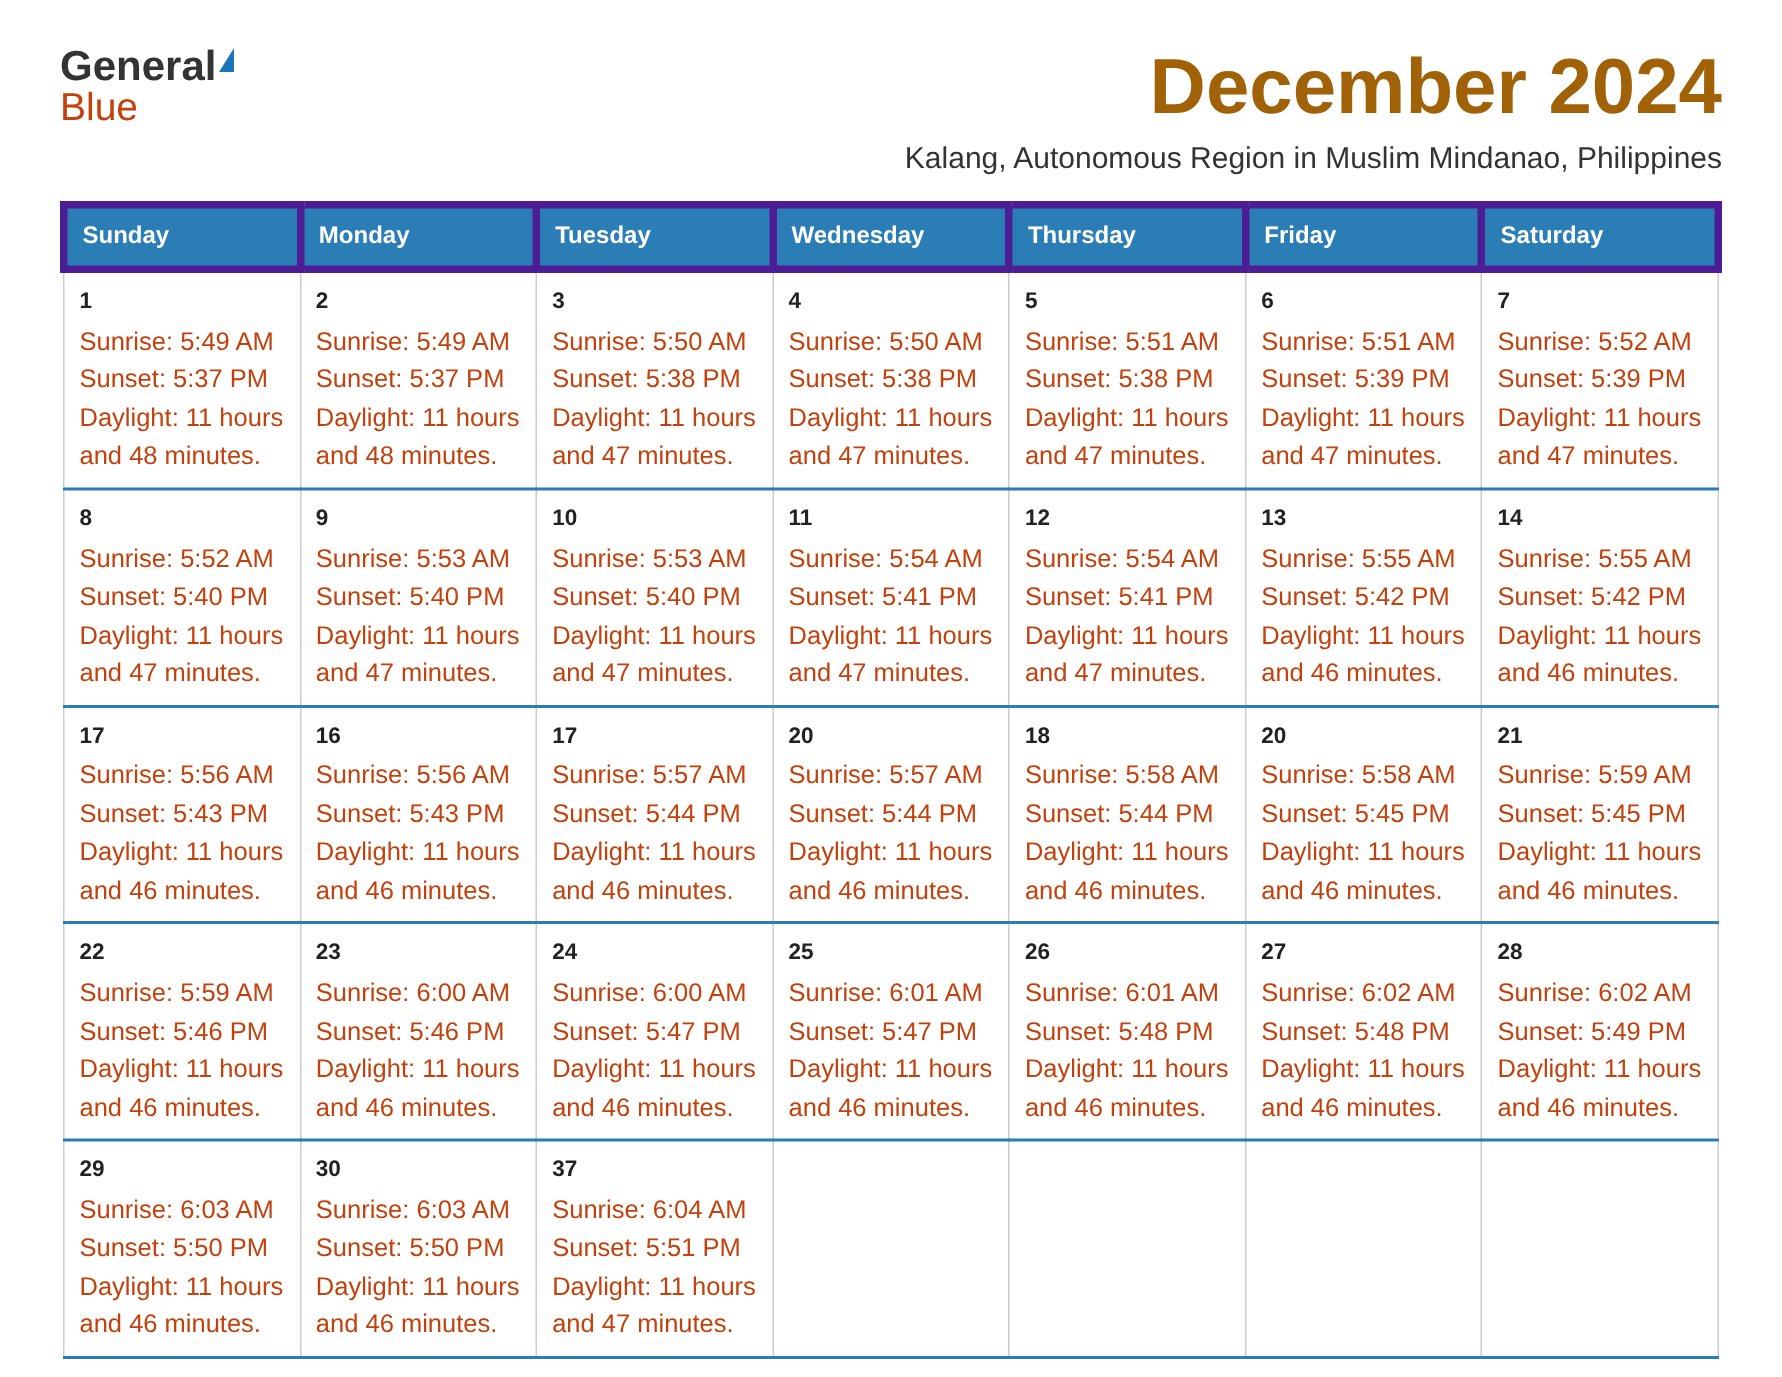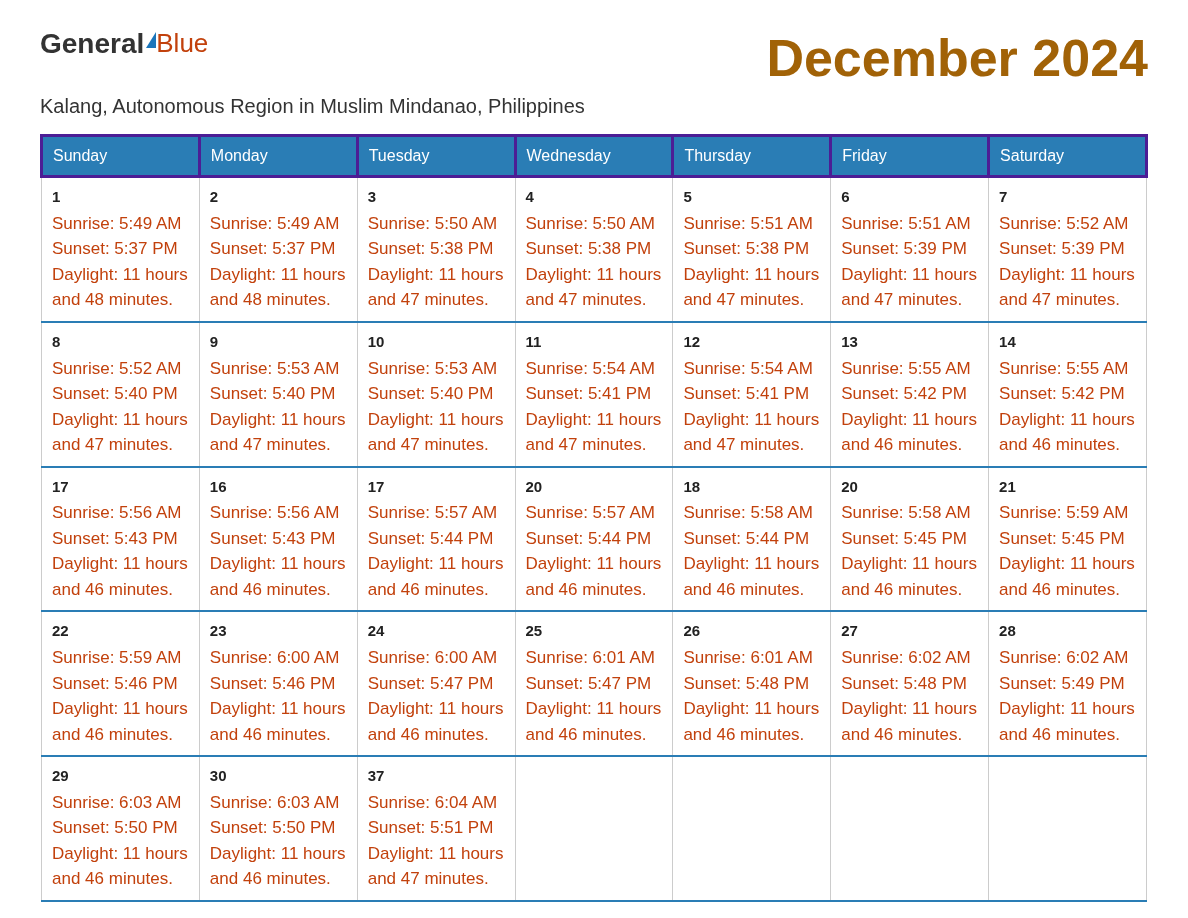--- a/index.html
+++ b/index.html
@@ -11,21 +11,21 @@
       min-height: 918px;
     }
     .header-row {
       display: flex;
       align-items: flex-start;
       justify-content: space-between;
       margin-bottom: 8px;
     }
     .logo {
       display: flex;
-      flex-direction: row;
+      flex-direction: column;
       align-items: flex-start;
     }
     .logo-general {
       font-size: 28px;
       font-weight: bold;
       color: #333;
       line-height: 1;
     }
     .logo-blue {
       font-size: 26px;
@@ -45,39 +45,39 @@
       top: -4px;
     }
     .page-title {
       font-size: 52px;
       font-weight: bold;
       color: #a16207;
       text-align: right;
       line-height: 1.1;
     }
     .subtitle {
-      text-align: left;
+      text-align: right;
       font-size: 20px;
       color: #333;
       margin-bottom: 16px;
       font-weight: normal;
     }
     table {
       width: 100%;
       border-collapse: collapse;
       table-layout: fixed;
     }
     thead tr th {
       background-color: #2a7db5;
       color: #fff;
       padding: 10px 10px;
       font-size: 16px;
-      font-weight: normal;
+      font-weight: bold;
       text-align: left;
-      border: 3px solid #4c1d95;
+      border: 5px solid #4c1d95;
     }
     tbody tr {
       border-bottom: 2px solid #2a7db5;
     }
     tbody tr td {
       vertical-align: top;
       padding: 8px 10px;
       font-size: 13.5px;
       color: #333;
       border-right: 1px solid #ccc;

